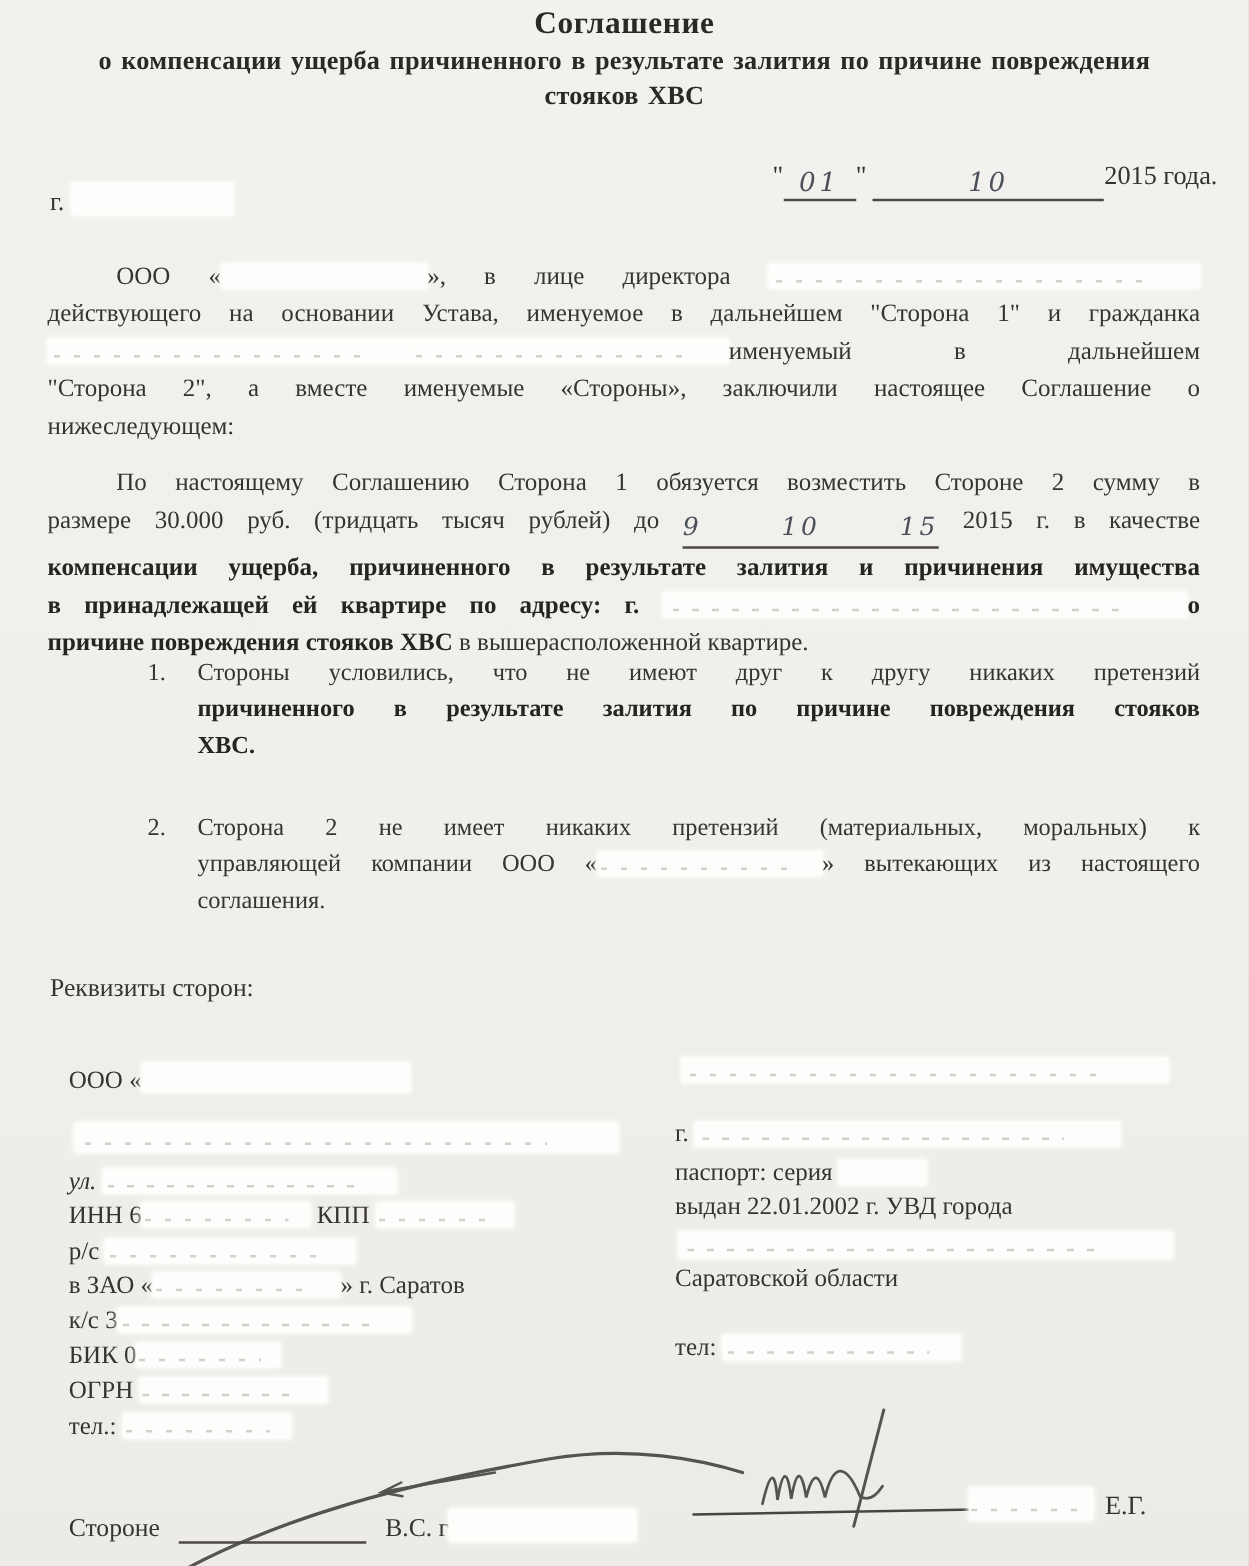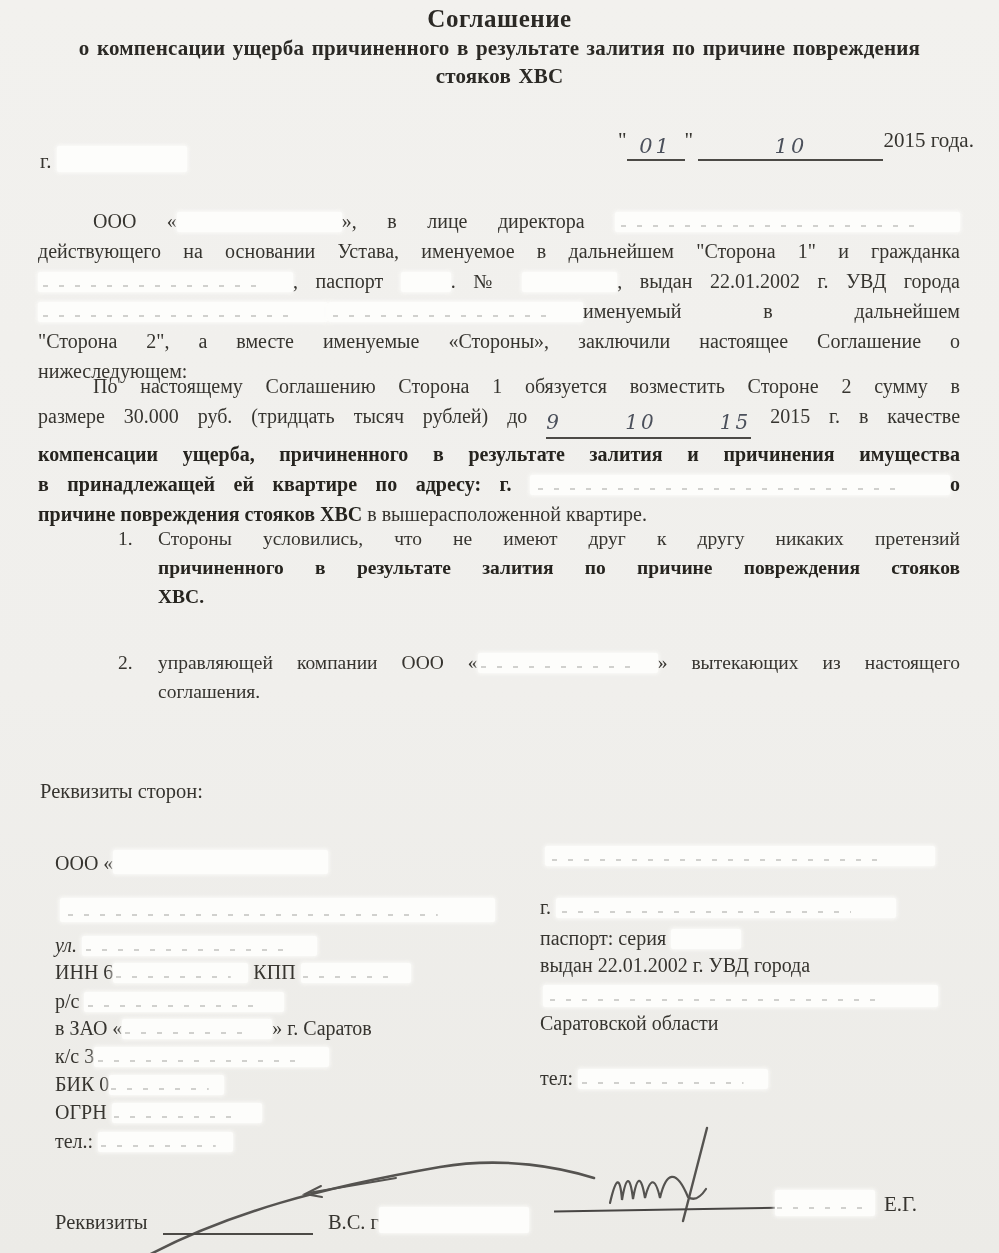--- a/index.html
+++ b/index.html
@@ -59,21 +59,20 @@
     <span class="redact" style="width:130px;height:26px;"></span>
   </div>
   <div class="abs datefont" style="left:618px;top:128px;">
     <span>"</span><span class="uline" style="width:58px;"><span class="hand">01</span></span><span>"</span>
     <span class="uline" style="width:185px;"><span class="hand">10</span></span><span>2015 года.</span>
   </div>
 
   <div class="abs body-block" style="left:38px;top:206px;width:922px;">
     <div class="line"><span class="indent"></span><span>ООО «</span><span class="redact" style="width:165px;"></span><span>», в лице директора</span> <span class="redact trace" style="width:345px;"></span></div>
     <div class="line">действующего на основании Устава, именуемое в дальнейшем "Сторона 1" и гражданка</div>
-    <div class="line"><span class="redact trace" style="width:255px;"></span><span>, паспорт</span> <span class="redact" style="width:50px;"></span><span>. №</span> <span class="redact" style="width:95px;"></span><span>, выдан 22.01.2002 г. УВД города</span></div>
     <div class="line"><span class="redact trace" style="width:290px;"></span><span class="redact trace" style="width:255px;"></span><span>именуемый в дальнейшем</span></div>
     <div class="line">"Сторона 2", а вместе именуемые «Стороны», заключили настоящее Соглашение о</div>
     <div class="line last">нижеследующем:</div>
   </div>
 
   <div class="abs body-block" style="left:38px;top:371px;width:922px;">
     <div class="line"><span class="indent"></span><span>По настоящему Соглашению Сторона 1 обязуется возместить Стороне 2 сумму в</span></div>
     <div class="line"><span>размере 30.000 руб. (тридцать тысяч рублей) до</span> <span class="uline" style="width:205px;"><span class="hand">9 10 15</span></span> <span>2015 г. в качестве</span></div>
     <div class="line b">компенсации ущерба, причиненного в результате залития и причинения имущества</div>
     <div class="line"><span class="b">в принадлежащей ей квартире по адресу: г.</span> <span class="redact trace" style="width:420px;"></span><span class="b">о</span></div>
@@ -85,20 +84,21 @@
     <div class="clause-body">
       <div class="line">Стороны условились, что не имеют друг к другу никаких претензий</div>
       <div class="line b">причиненного в результате залития по причине повреждения стояков</div>
       <div class="line last b">ХВС.</div>
     </div>
   </div>
 
   <div class="abs clause" style="left:118px;top:648px;width:842px;">
     <span class="clause-num">2.</span>
     <div class="clause-body">
+      <div class="line">Сторона 2 не имеет никаких претензий (материальных, моральных) к</div>
       <div class="line"><span>управляющей компании ООО «</span><span class="redact trace" style="width:180px;"></span><span>» вытекающих из настоящего</span></div>
       <div class="line last">соглашения.</div>
     </div>
   </div>
 
   <div class="abs" style="left:40px;top:780px;font-size:20.5px;">Реквизиты сторон:</div>
 
   <div>
     <div class="abs req" style="left:55px;top:850px;"><span>ООО «</span><span class="redact" style="width:215px;height:24px;"></span></div>
     <div class="abs redact trace blockr" style="left:60px;top:898px;width:435px;height:24px;"></div>
@@ -130,18 +130,18 @@
       <path d="M 610 1203 C 616 1177, 620 1175, 622 1200 C 626 1176, 630 1174, 633 1199 C 637 1176, 641 1174, 645 1198 C 650 1178, 655 1176, 660 1198 C 666 1172, 676 1168, 688 1197 C 694 1201, 700 1198, 706 1189" stroke-width="2.2"></path>
       <path d="M 707 1128 L 683 1221" stroke-width="2.4"></path>
     </g>
   </svg>
 
   <div class="abs hr-sig" style="left:554px;top:1208px;width:298px;transform:rotate(-1deg);"></div>
   <div class="abs redact trace" style="left:775px;top:1190px;width:100px;height:26px;"></div>
   <div class="abs" style="left:884px;top:1192px;font-size:21px;">Е.Г.</div>
 
   <div class="abs" style="left:55px;top:1207px;font-size:20.5px;white-space:nowrap;">
-    <span>Реквизиты</span>
+    <span>Стороне</span>
     <span class="uline" style="width:150px;height:24px;margin:0 10px;"></span>
     <span>В.С. г</span><span class="redact" style="width:150px;height:26px;"></span>
   </div>
 
 </div>
 
 </body></html>

